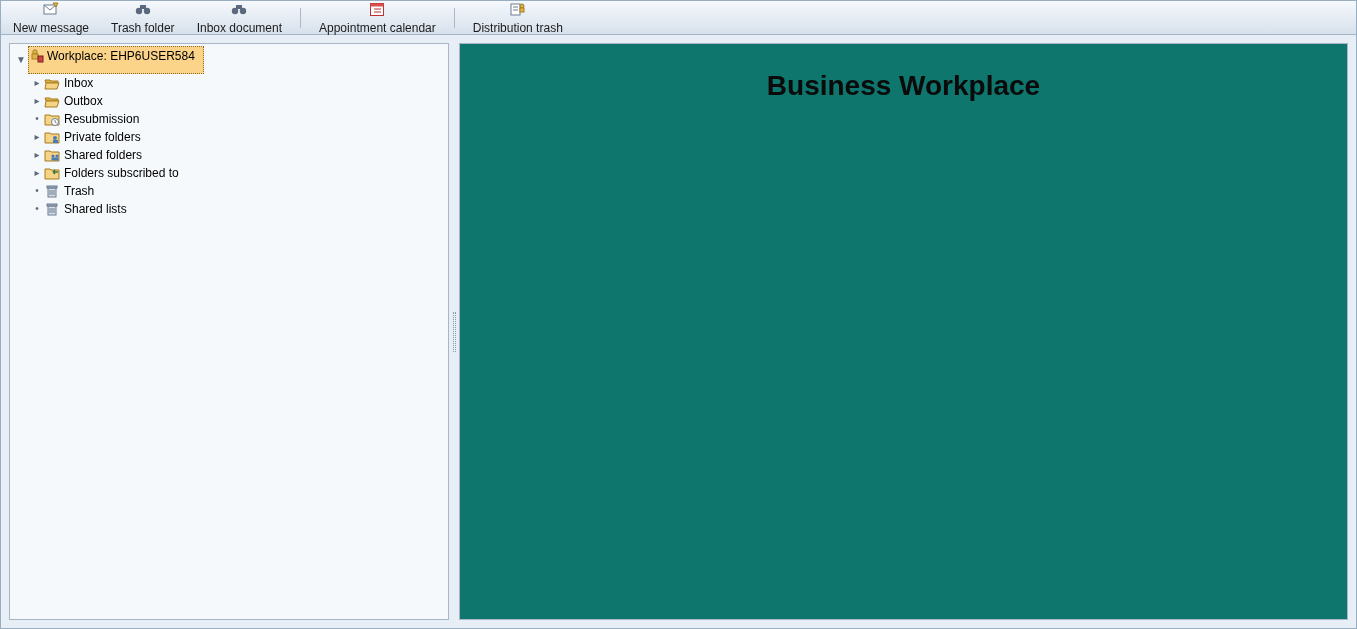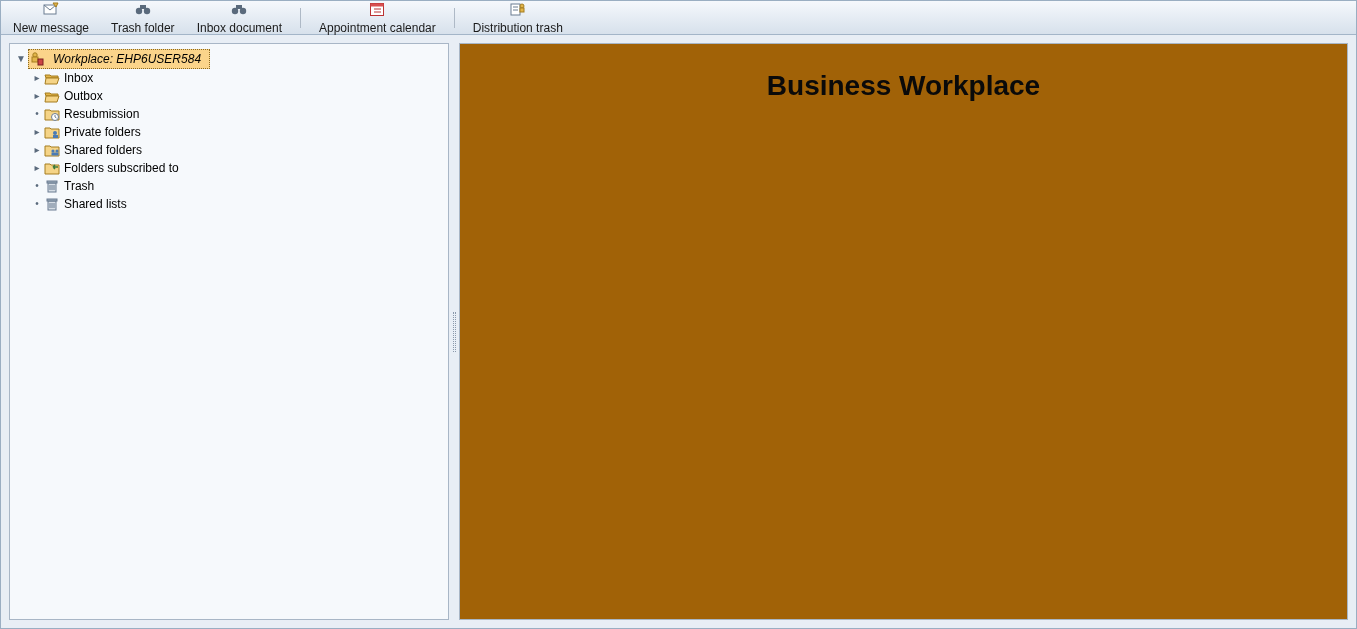--- a/index.html
+++ b/index.html
@@ -79,21 +79,21 @@
     cursor: col-resize;
   }
   .splitter .grip {
     width: 3px; height: 40px;
     border-left: 1px dotted #8a99ab;
     border-right: 1px dotted #8a99ab;
   }
   .content-pane {
     flex: 1 1 auto;
     height: 100%;
-    background: #a16207;
+    background: #0f766e;
     border: 1px solid #a8b6c6;
     display: flex;
     align-items: flex-start;
     justify-content: center;
     padding-top: 26px;
   }
   .content-header {
     font-family: Arial, Helvetica, sans-serif;
     font-size: 28px;
     font-weight: bold;
@@ -133,25 +133,24 @@
     display: inline-flex; 
   }
   .row.selected::before { content: ""; }
   .row.selected .lbl,
   .row.selected .icon-wrap {
     background: transparent;
   }
   .row.selected .hl {
     background: #fbd48a;
     border: 1px dotted #8c6b20;
-    padding: 0 4px 0 0;
+    padding: 0 4px 8px 0;
     display: inline-flex;
     align-items: center;
-    gap: 6px;
-    font-style: italic;
+    gap: 0;
   }
   
   svg { display: block; }
 </style>
 </head>
 <body>
 
 <div class="app">
 
 

